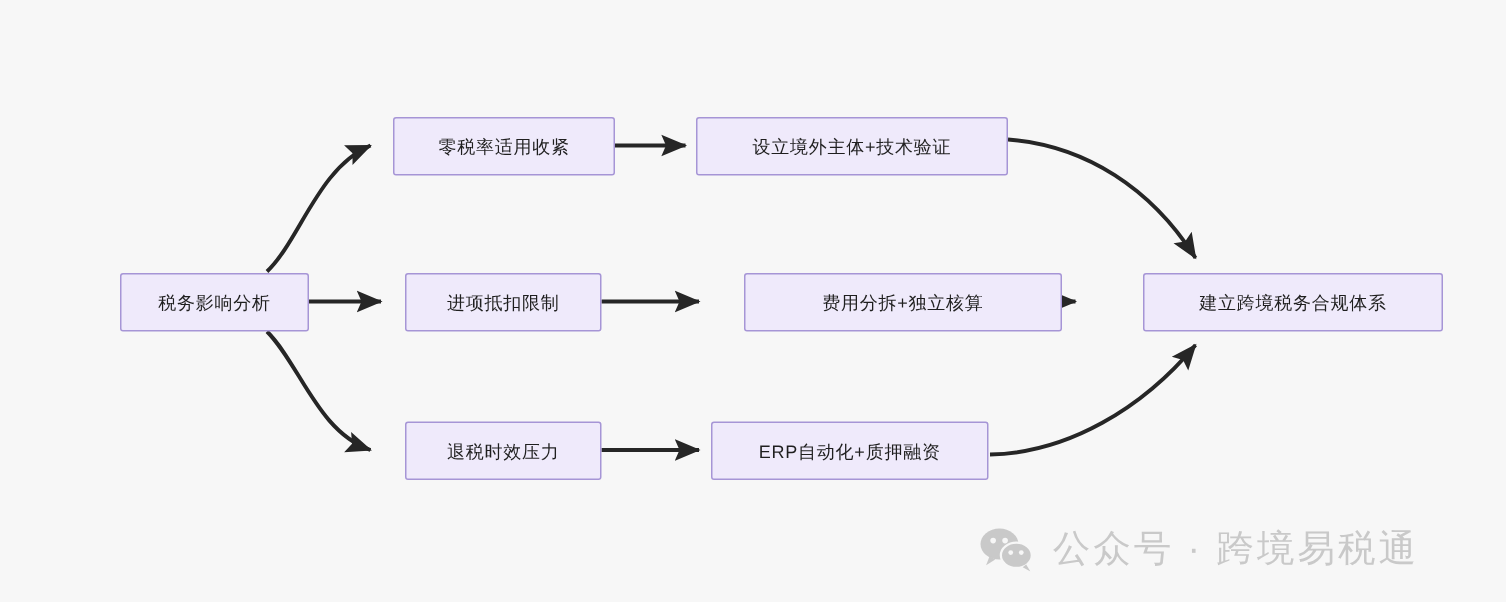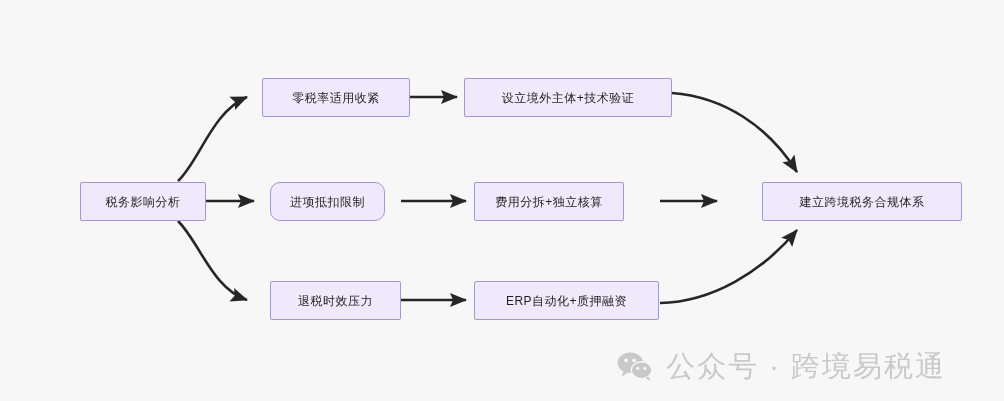--- a/index.html
+++ b/index.html
@@ -49,21 +49,21 @@
     line-height: 1;
   }
   #watermark {
     position: absolute;
     right: 58px;
     bottom: 20px;
     display: flex;
     align-items: center;
     gap: 12px;
     color: #c9c9c9;
-    font-size: 29px;
+    font-size: 25px;
     letter-spacing: 2px;
     user-select: none;
   }
   #watermark .wm-text {
     line-height: 1;
   }
   .wechat-icon {
     width: 38px;
     height: 30px;
     display: block;
@@ -101,33 +101,33 @@
   </svg>
 
   <div class="node" style="left:80px; top:182px; width:126px;">
     <span class="node-label">税务影响分析</span>
   </div>
 
   <div class="node" style="left:262px; top:78px; width:148px;">
     <span class="node-label">零税率适用收紧</span>
   </div>
 
-  <div class="node" style="left:270px; top:182px; width:115px;border-radius:10px;">
+  <div class="node" style="left:270px; top:182px; width:131px;">
     <span class="node-label">进项抵扣限制</span>
   </div>
 
   <div class="node" style="left:270px; top:281px; width:131px;">
     <span class="node-label">退税时效压力</span>
   </div>
 
   <div class="node" style="left:464px; top:78px; width:208px;">
     <span class="node-label">设立境外主体+技术验证</span>
   </div>
 
-  <div class="node" style="left:474px; top:182px; width:150px;">
+  <div class="node" style="left:496px; top:182px; width:212px;">
     <span class="node-label">费用分拆+独立核算</span>
   </div>
 
   <div class="node" style="left:474px; top:281px; width:185px;">
     <span class="node-label">ERP自动化+质押融资</span>
   </div>
 
   <div class="node" style="left:762px; top:182px; width:200px;">
     <span class="node-label">建立跨境税务合规体系</span>
   </div>

